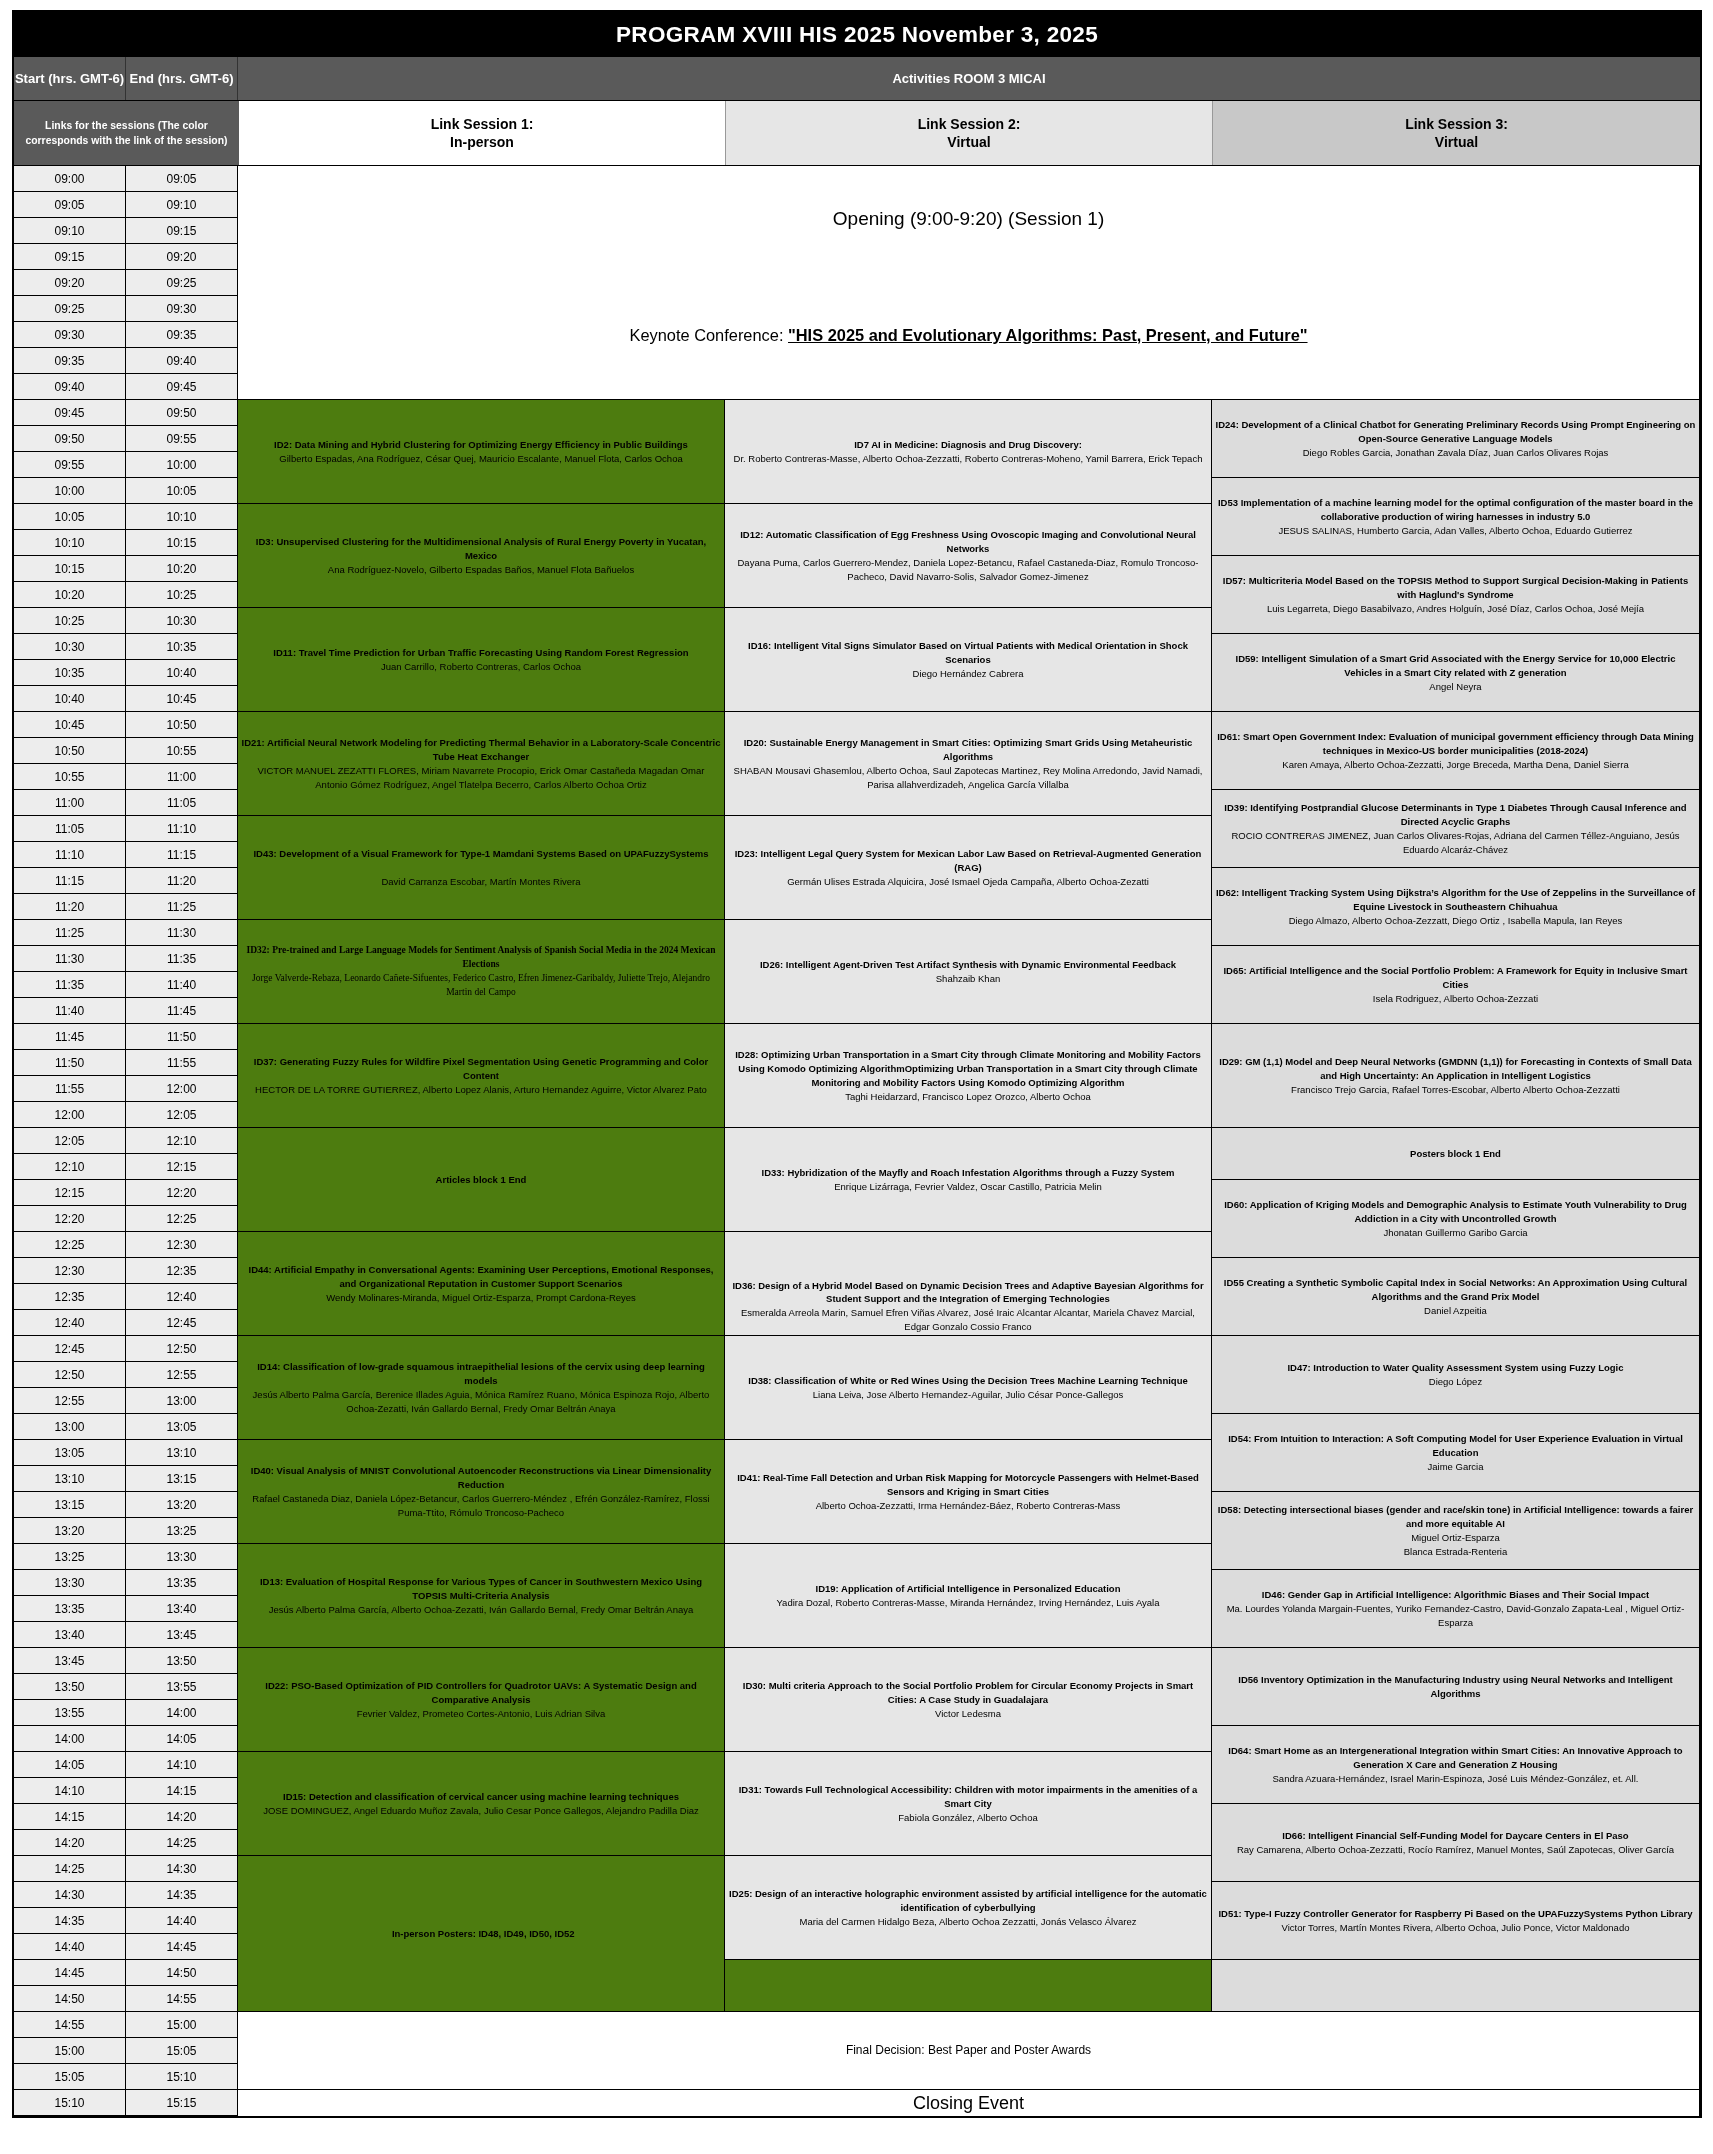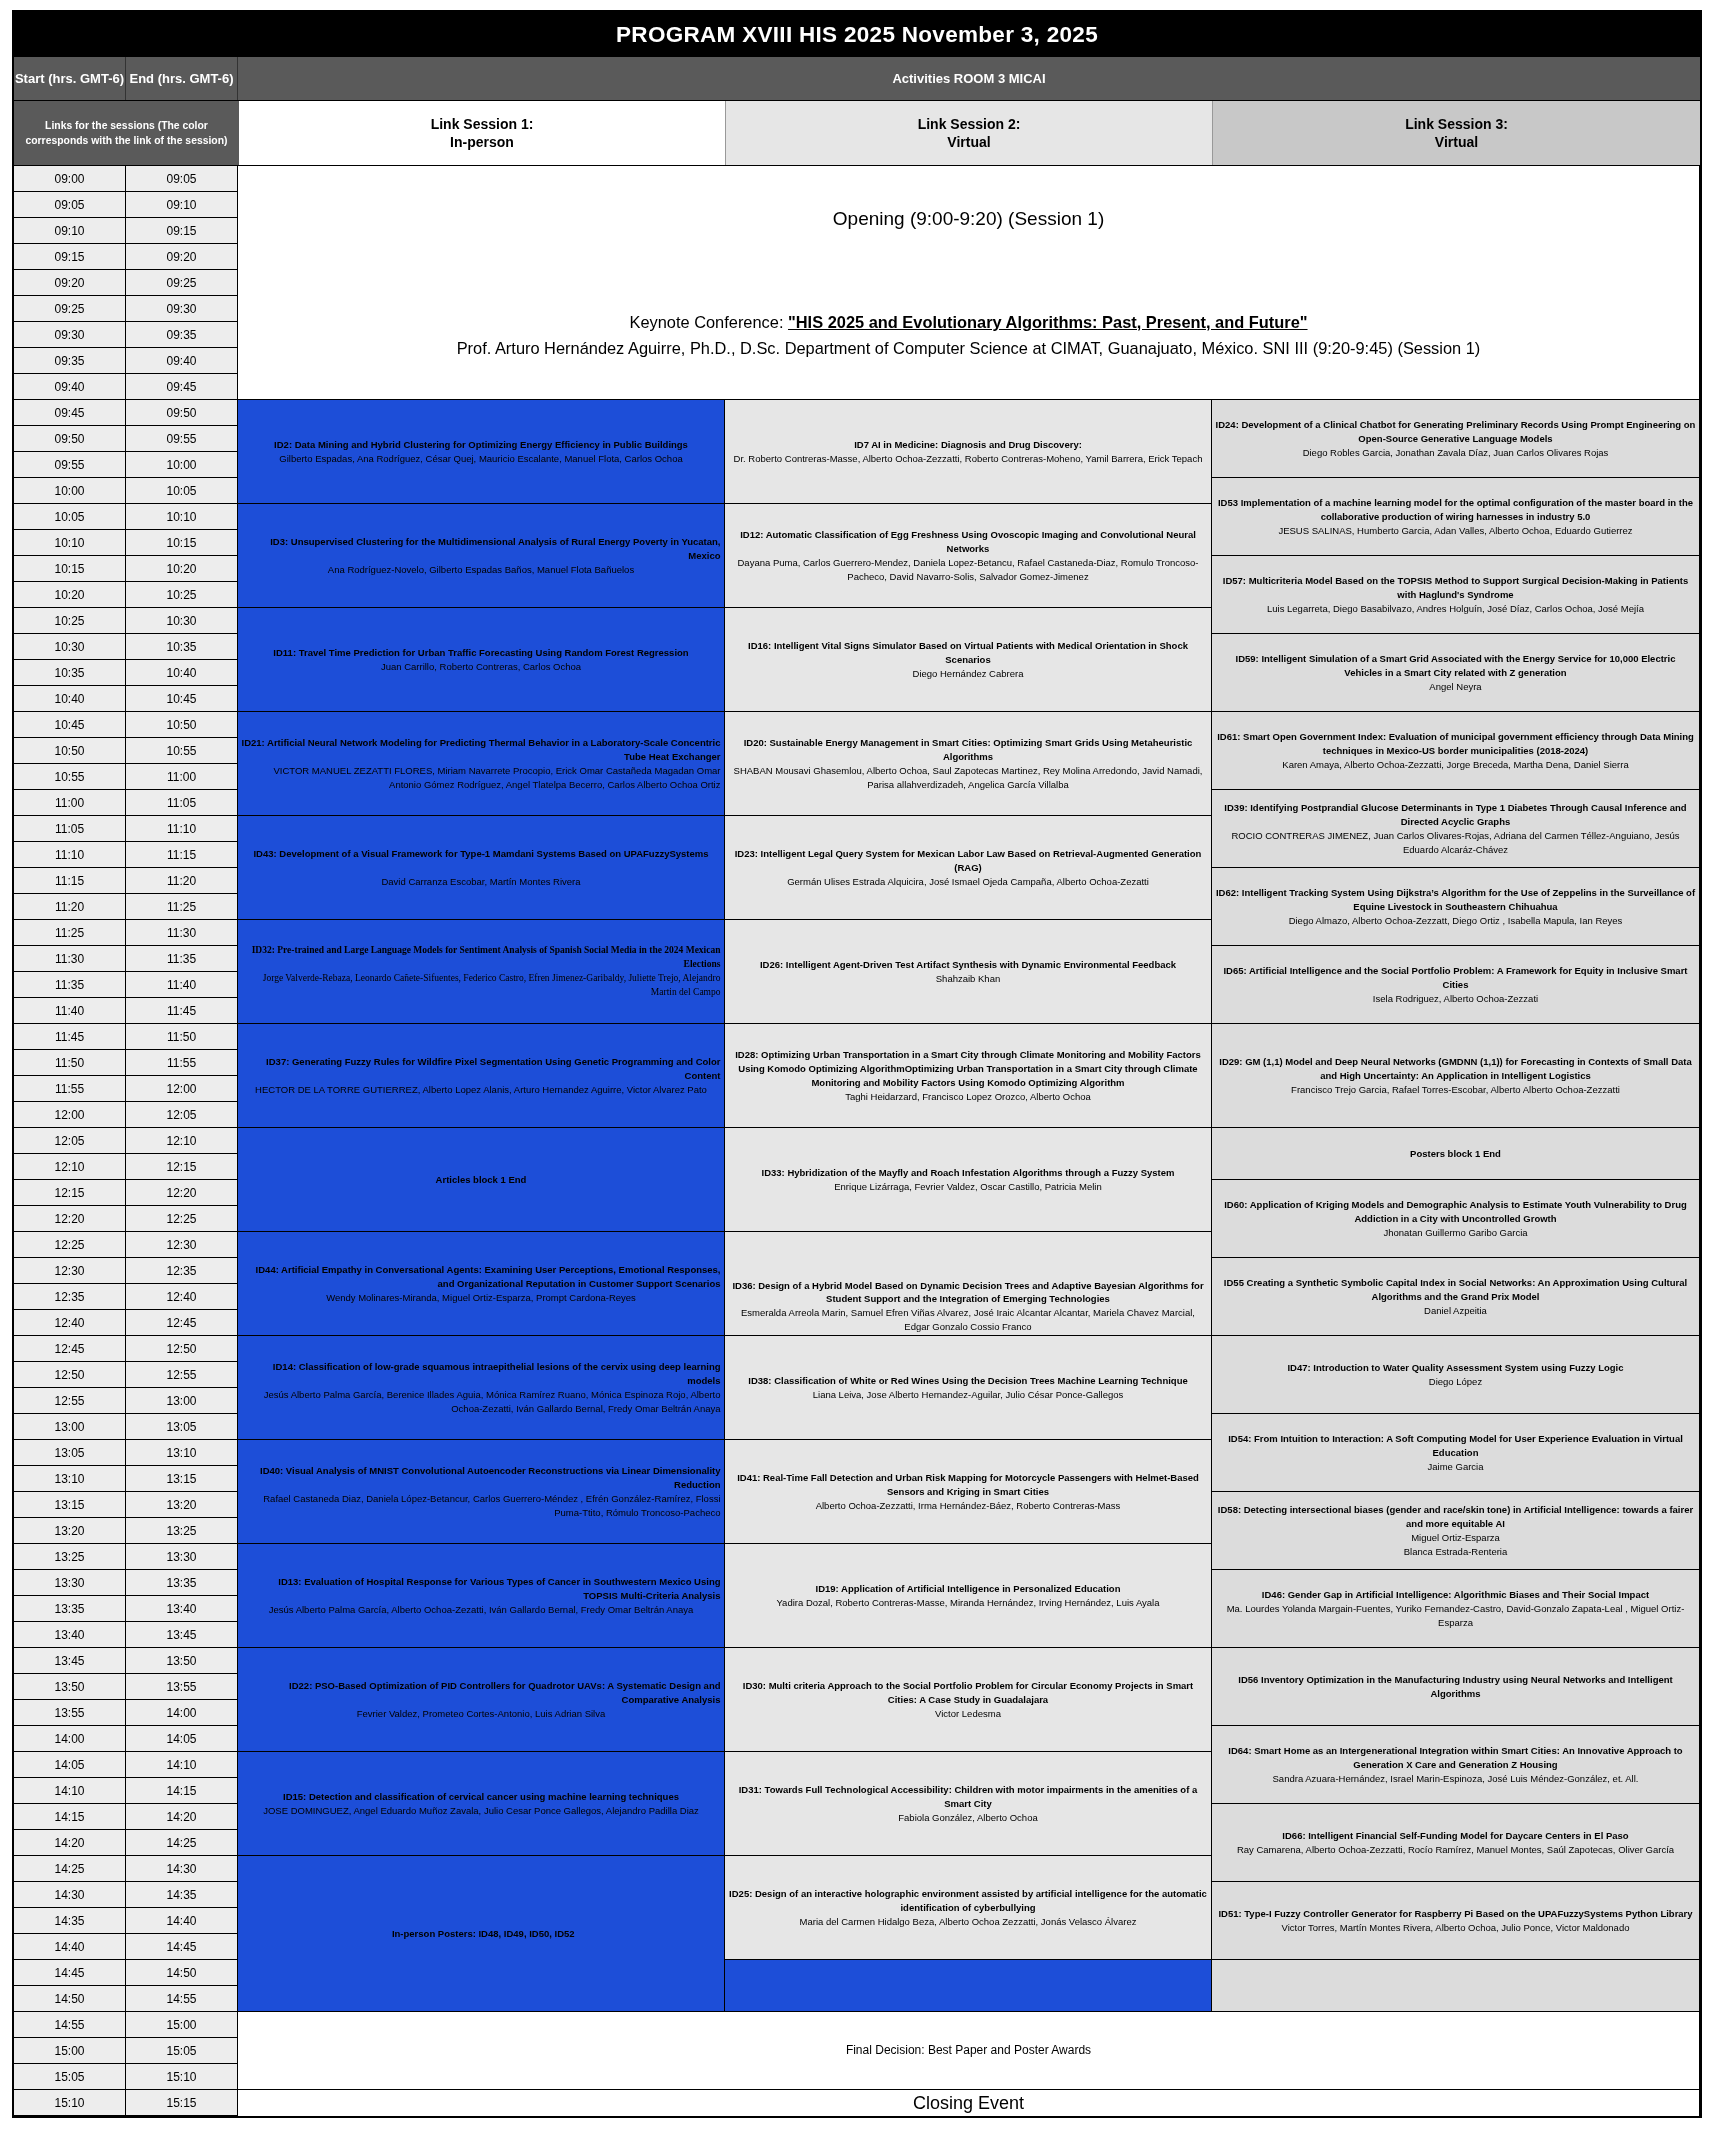--- a/index.html
+++ b/index.html
@@ -12,21 +12,21 @@
   .links{display:grid;grid-template-columns:225px 1fr 1fr 1fr;height:64px;border-top:1.7px solid #000;}
   .links > div{display:flex;flex-direction:column;align-items:center;justify-content:center;text-align:center;font-weight:bold;font-size:14px;line-height:1.35;}
   .links .lk0{background:#5a5a5a;color:#fff;font-size:10.4px;font-weight:bold;line-height:1.5;}
   .links .lk1{background:#fff;border-right:0.9px solid #999;}
   .links .lk2{background:#e6e6e6;border-right:0.9px solid #999;}
   .links .lk3{background:#c8c8c8;}
   .grid{position:relative;display:grid;grid-template-columns:112px 112px 487px 487px 1fr;grid-template-rows:repeat(75,26px);border-top:1.7px solid #000;}
   .tcell{background:#ededed;border-bottom:0.9px solid #000;border-right:0.9px solid #000;font-size:12px;display:flex;align-items:center;justify-content:center;box-sizing:border-box;}
   .cell{border-bottom:1.7px solid #000;border-right:0.9px solid #000;box-sizing:border-box;display:flex;flex-direction:column;align-items:center;justify-content:center;text-align:center;padding:1.7px 3.5px;font-size:9.5px;line-height:1.45;}
   .cell .ttl{font-weight:bold;}
-  .s1{background:#1d4ed8;text-align:right;}
+  .s1{background:#4d7c0f;}
   .s2{background:#e6e6e6;}
   .s3{background:#dcdcdc;}
   .wide{background:#fff;}
   .opening{font-size:19px;}
   .keynote{font-size:16.4px;line-height:1.6;}
   .keynote .kt{font-weight:bold;text-decoration:underline;}
   .final{font-size:12px;}
   .closing{font-size:18px;}
 </style>
 </head>
@@ -56,21 +56,20 @@
       <span>Virtual</span>
     </div>
   </div>
 
   <div class="grid" id="schedule-grid">
     <div class="cell wide opening" style="grid-column:3 / 6;grid-row:1 / 5;border-bottom:none;">
       <span>Opening (9:00-9:20) (Session 1)</span>
     </div>
     <div class="cell wide keynote" style="grid-column:3 / 6;grid-row:5 / 10;">
       <div><span>Keynote Conference:  </span><span class="kt">"HIS 2025 and Evolutionary Algorithms: Past, Present, and Future"</span></div>
-      <div>Prof. Arturo Hernández Aguirre,  Ph.D., D.Sc. Department of Computer Science at CIMAT, Guanajuato, México. SNI III  (9:20-9:45) (Session 1)</div>
     </div>
     <div class="cell wide final" style="grid-column:3 / 6;grid-row:72 / 75;">
       <span>Final Decision: Best Paper and Poster Awards</span>
     </div>
     <div class="cell wide closing" style="grid-column:3 / 6;grid-row:75 / 76;border-bottom:none;">
       <span>Closing Event</span>
     </div>
   <div class="tcell" style="grid-area: 1 / 1;">09:00</div>
       <div class="tcell" style="grid-area: 1 / 2;">09:05</div>
       <div class="tcell" style="grid-area: 2 / 1;">09:05</div>

